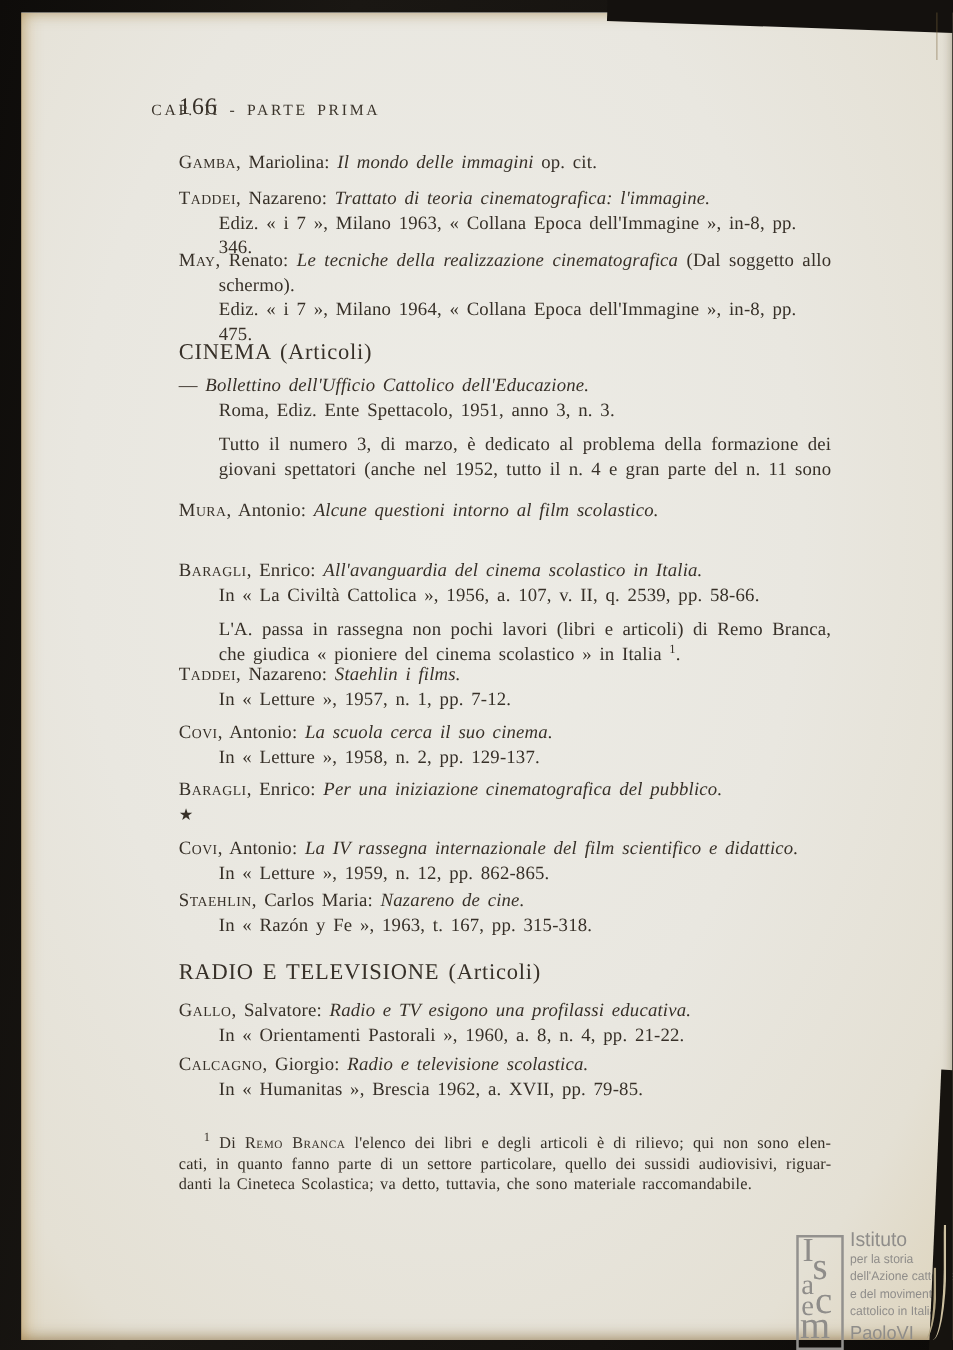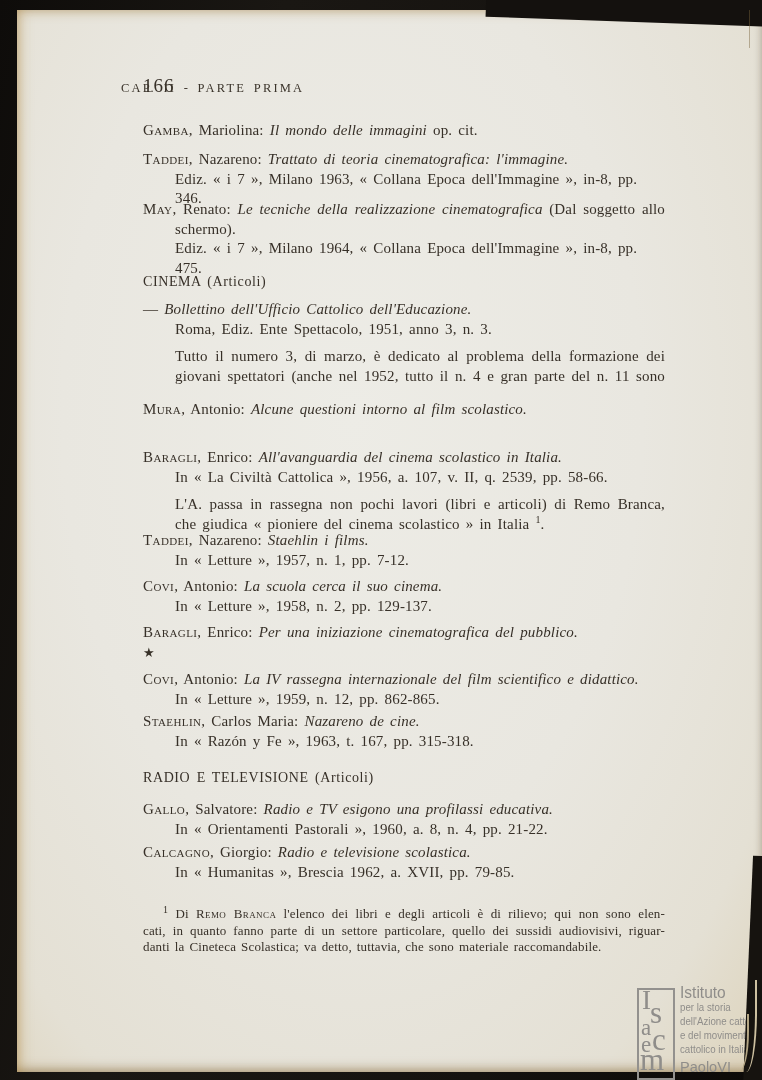--- a/index.html
+++ b/index.html
@@ -17,21 +17,21 @@
   .corner-br{position:absolute;bottom:-14px;right:-5px;width:19px;height:230px;background:#16130f;transform:rotate(2.5deg);}
   .curl1{position:absolute;right:5px;bottom:0;width:20px;height:92px;border-right:2px solid #cdc0a0;border-radius:0 0 50% 0/0 0 65% 0;}
   .curl2{position:absolute;right:13px;bottom:0;width:16px;height:58px;border-right:2px solid #b4a685;border-radius:0 0 55% 0/0 0 70% 0;}
 
   .content{position:absolute;left:126px;top:0;width:522px;color:#373028;
            font-size:15px;line-height:19.5px;word-spacing:2.2px;letter-spacing:.15px;}
   .blk{position:absolute;left:0;width:522px;}
   .pagenum{font-size:19px;letter-spacing:1px;}
   .runhead{position:absolute;left:0;right:0;top:3px;font-size:12.5px;
            letter-spacing:2.2px;transform:translateX(-22px);color:#3b342b;}
-  .section{font-size:14px;letter-spacing:.6px;}
+  .section{font-size:18px;letter-spacing:.6px;}
   .sc{font-variant:small-caps;letter-spacing:.4px;}
   .it{font-style:italic;}
   .ind{margin-left:32px;}
   .jl{text-align:justify;text-align-last:justify;}
   .note{margin-top:8px;}
   .l{position:relative;}
   .star{position:absolute;left:-32px;top:0;font-size:13px;font-family:"DejaVu Sans",sans-serif;}
   sup.fn{font-size:10px;vertical-align:super;line-height:0;}
 
   .footnote{font-size:13px;line-height:16.5px;word-spacing:1.6px;}

